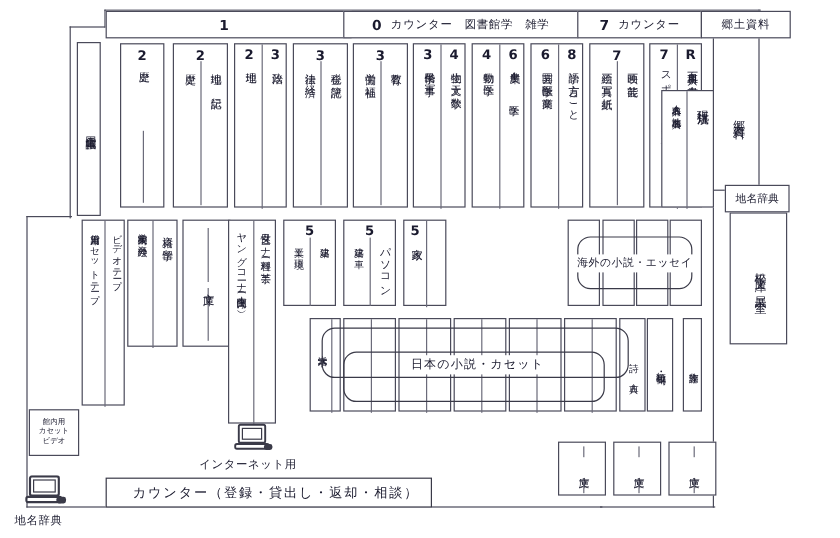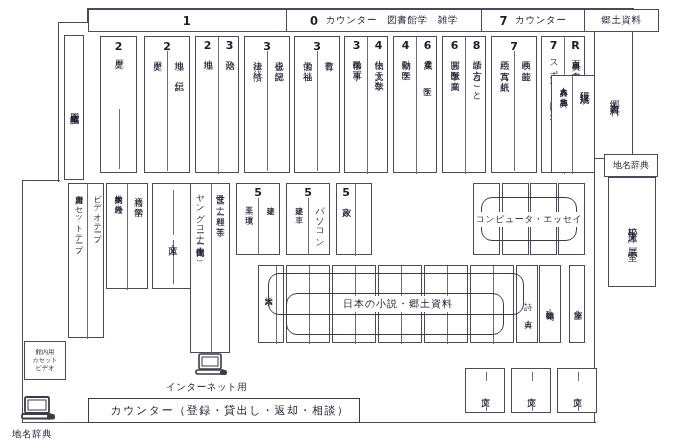--- a/index.html
+++ b/index.html
@@ -373,21 +373,21 @@
   </div>
 
 
   <div style="position:absolute; left:473px; top:183px; width:112px; height:72px;">
     <div class="shelf" style="left:0px; top:0px; width:27px; height:72px;"></div>
     <div class="shelf" style="left:29px; top:0px; width:27px; height:72px;"></div>
     <div class="shelf" style="left:57px; top:0px; width:27px; height:72px;"></div>
     <div class="shelf" style="left:85px; top:0px; width:27px; height:72px;"></div>
     <div class="aisle" style="left:8px; top:14px; width:96px; height:44px;"></div>
     <div class="center" style="position:absolute; left:0; top:0; width:112px; height:72px;">
-      <span class="ht" style="font-size:9px; background:#fff; padding:1px 2px; letter-spacing:0.5px;">コンピュータ・エッセイ</span>
+      <span class="ht" style="font-size:9px; background:#fff; padding:1px 2px; letter-spacing:0.5px;">海外の小説・エッセイ</span>
     </div>
   </div>
 
   <div style="position:absolute; left:258px; top:265px; width:310px; height:78px;">
 
     <div class="shelf" style="left:0px; top:0px; width:26px; height:78px;">
       <div class="divline" style="left:17px; top:0px; height:78px;"></div>
       <div style="position:absolute; left:0px; top:24px; width:17px; display:flex; justify-content:center;">
           <span class="vt" style="font-size:8px;">大活字本</span>
         </div>
@@ -416,21 +416,21 @@
 
     <div class="shelf" style="left:281px; top:0px; width:22px; height:78px;">
       <div class="center" style="height:78px;">
           <span class="vt" style="font-size:8.5px;">短歌・俳句</span>
         </div>
     </div>
 
     <div class="aisle" style="left:10px; top:8px; width:256px; height:42px;"></div>
     <div class="aisle" style="left:28px; top:28px; width:218px; height:42px;"></div>
     <div class="center" style="position:absolute; left:20px; top:0; width:240px; height:78px;">
-      <span class="ht" style="font-size:10px; background:#fff; padding:1px 5px; letter-spacing:1px;">日本の小説・郷土資料</span>
+      <span class="ht" style="font-size:10px; background:#fff; padding:1px 5px; letter-spacing:1px;">日本の小説・カセット</span>
     </div>
   </div>
 
   <div class="shelf" style="left:569px; top:265px; width:16px; height:78px;">
     <div class="center" style="height:78px;">
         <span class="vt" style="font-size:8px;">作家論</span>
       </div>
   </div>
 
   <div class="shelf center" style="left:465px; top:368px; width:40px; height:45px;">

